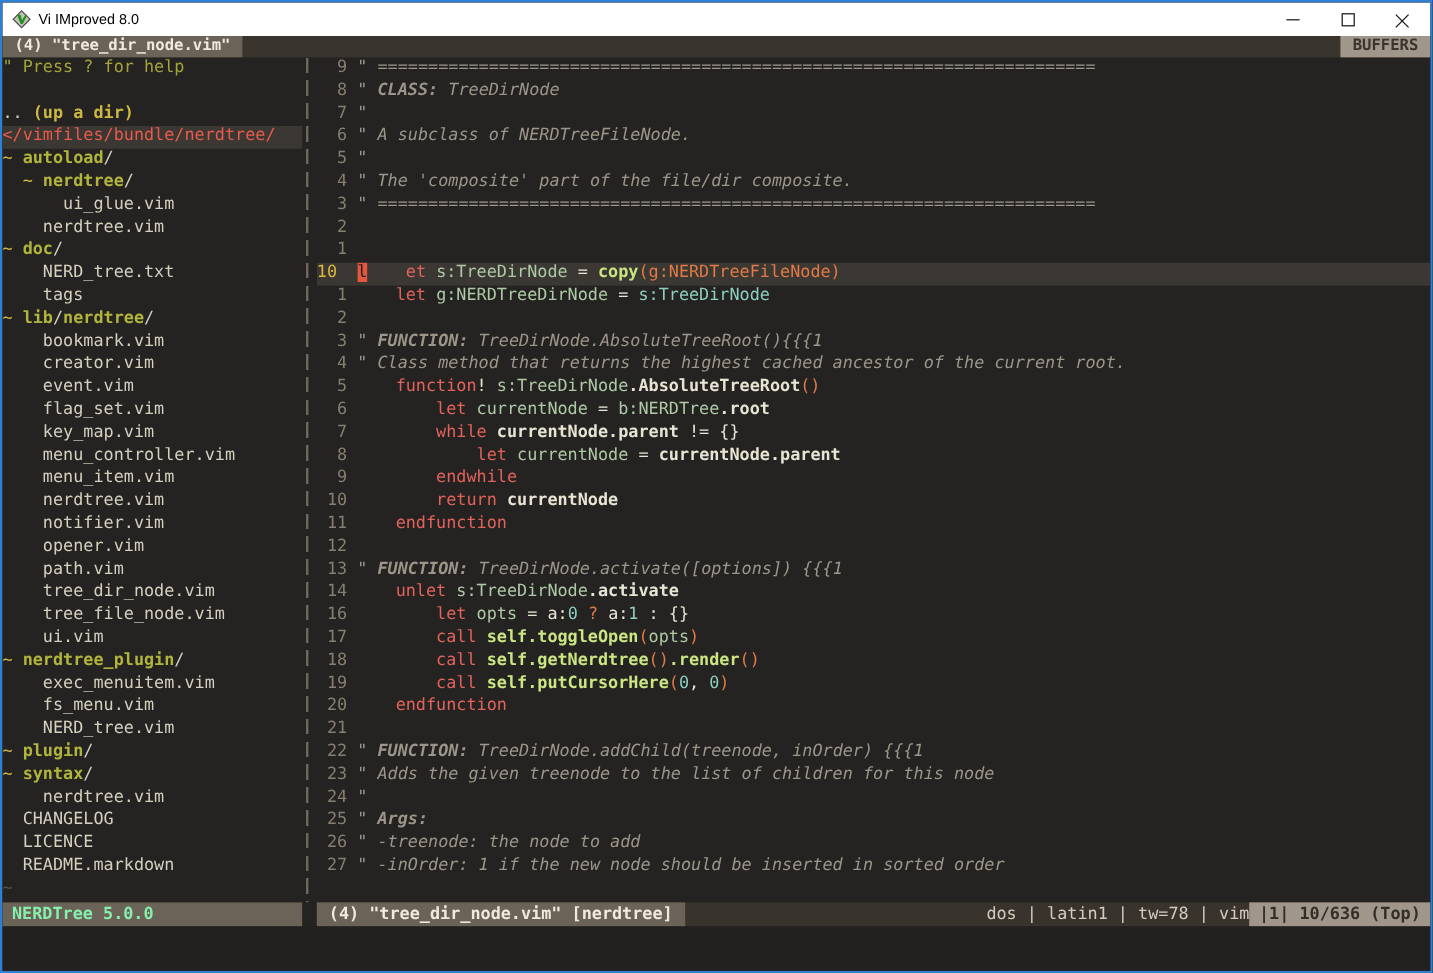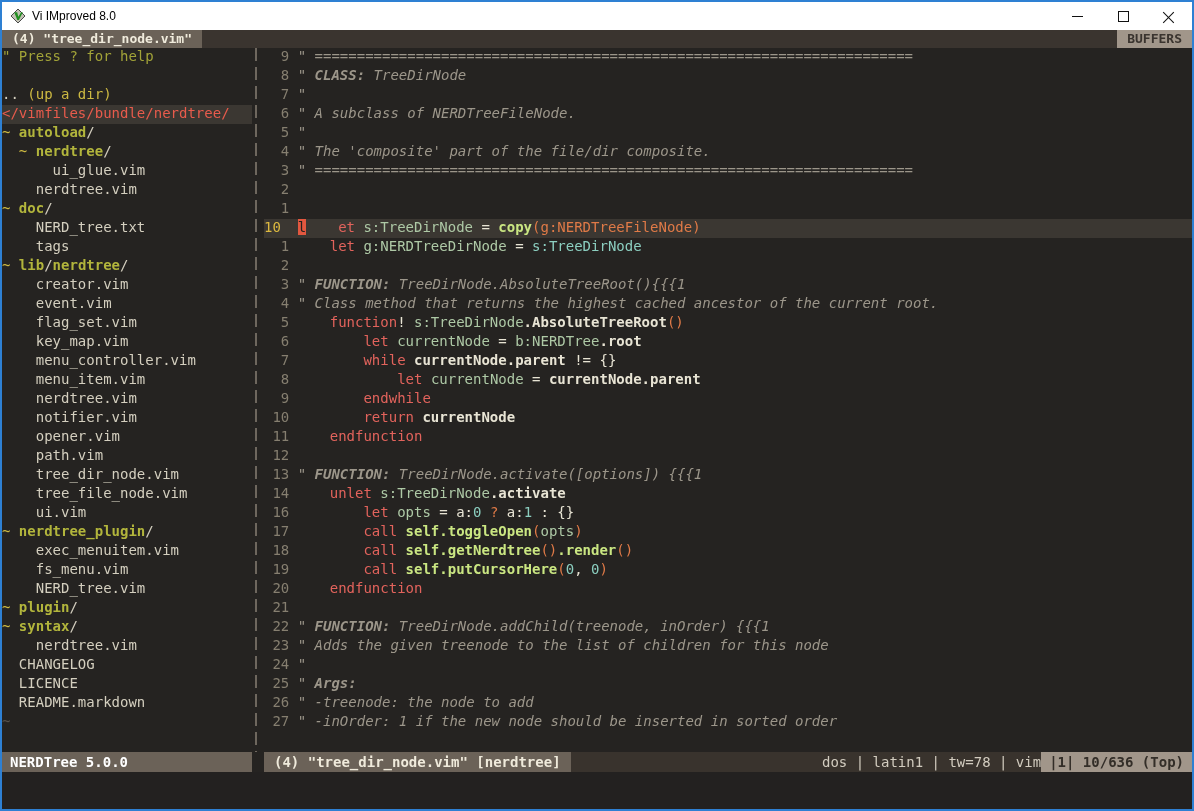--- a/index.html
+++ b/index.html
@@ -64,29 +64,29 @@
   .tk-k{color:var(--keyword);padding-left:32px;}
   .tk-i{color:var(--ident);}
   .tk-t{color:var(--teal);}
   .tk-f{color:var(--func);font-weight:bold;}
   .tk-o{color:var(--orange);}
   .tk-c{color:var(--comment);font-style:italic;}
   .tk-cb{color:var(--comment);font-style:italic;font-weight:bold;}
   .tk-cur{background:#e2573f;color:#242220;}
   .trow .tk-n{color:var(--filefg);}
   .tk-help{color:var(--help);}
-  .tk-updir{color:var(--gold);font-weight:normal;}
+  .tk-updir{color:var(--gold);font-weight:bold;}
   .tk-path{color:var(--redpath);}
   .tk-tilde{color:var(--gold);}
   .tk-dir{color:var(--dir);font-weight:bold;}
   .tk-slash{color:var(--filefg);}
   .tk-fill{color:var(--dimtilde);}
   
   .statusline{height:20px;flex:0 0 20px;display:flex;font:bold 14px "DejaVu Sans Mono",monospace;line-height:20px;}
-  .st-left{width:250px;flex:0 0 250px;background:var(--seg-bg);color:#ffffff;padding-left:8px;box-sizing:border-box;white-space:pre;}
+  .st-left{width:250px;flex:0 0 250px;background:var(--seg-bg);color:#86efac;padding-left:8px;box-sizing:border-box;white-space:pre;}
   .st-gap{width:12px;flex:0 0 12px;background:var(--bg);}
   .st-right{flex:1;display:flex;background:#39332d;}
   .st-file{background:var(--seg-bg);color:#efeadb;padding:0 10px;white-space:pre;}
   .st-flex{flex:1;}
   .st-info{color:#d2ccbf;font-weight:normal;white-space:pre;}
   .st-pos{background:var(--tan-bg);color:#332e28;padding:0 8px;white-space:pre;}
   
   .cmdline{flex:1;background:#232120;}
 </style>
 </head>
@@ -128,20 +128,21 @@
         <div class="trow"><span class="tk-n">.. </span><span class="tk-updir">(up a dir)</span></div>
         <div class="trow hl"><span class="tk-path">&lt;/vimfiles/bundle/nerdtree/</span></div>
         <div class="trow"><span class="tk-tilde">~ </span><span class="tk-dir">autoload</span><span class="tk-slash">/</span></div>
         <div class="trow"><span class="tk-n">  </span><span class="tk-tilde">~ </span><span class="tk-dir">nerdtree</span><span class="tk-slash">/</span></div>
         <div class="trow"><span class="tk-n">      ui_glue.vim</span></div>
         <div class="trow"><span class="tk-n">    nerdtree.vim</span></div>
         <div class="trow"><span class="tk-tilde">~ </span><span class="tk-dir">doc</span><span class="tk-slash">/</span></div>
         <div class="trow"><span class="tk-n">    NERD_tree.txt</span></div>
         <div class="trow"><span class="tk-n">    tags</span></div>
         <div class="trow"><span class="tk-tilde">~ </span><span class="tk-dir">lib</span><span class="tk-slash">/</span><span class="tk-dir">nerdtree</span><span class="tk-slash">/</span></div>
+        <div class="trow"><span class="tk-n">    bookmark.vim</span></div>
         <div class="trow"><span class="tk-n">    creator.vim</span></div>
         <div class="trow"><span class="tk-n">    event.vim</span></div>
         <div class="trow"><span class="tk-n">    flag_set.vim</span></div>
         <div class="trow"><span class="tk-n">    key_map.vim</span></div>
         <div class="trow"><span class="tk-n">    menu_controller.vim</span></div>
         <div class="trow"><span class="tk-n">    menu_item.vim</span></div>
         <div class="trow"><span class="tk-n">    nerdtree.vim</span></div>
         <div class="trow"><span class="tk-n">    notifier.vim</span></div>
         <div class="trow"><span class="tk-n">    opener.vim</span></div>
         <div class="trow"><span class="tk-n">    path.vim</span></div>

